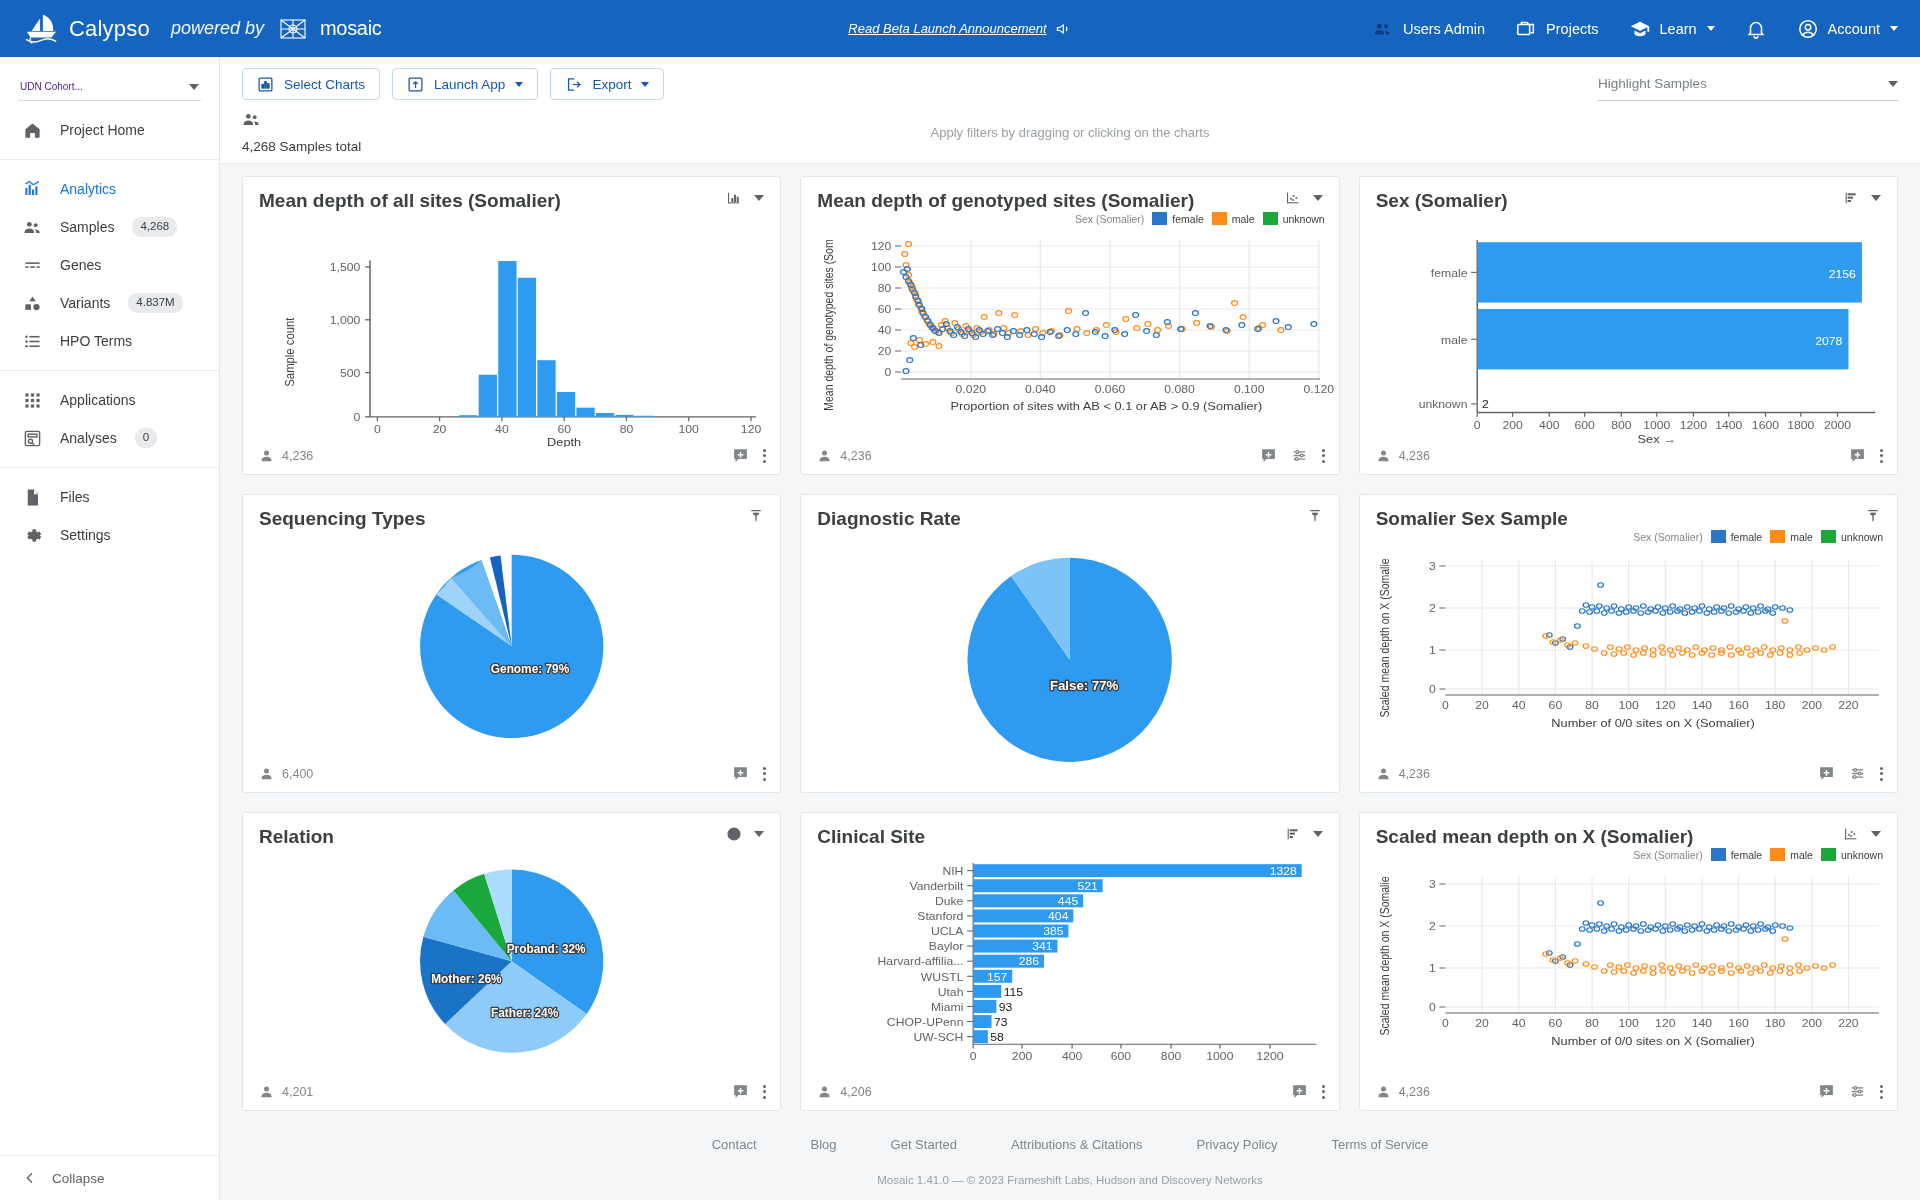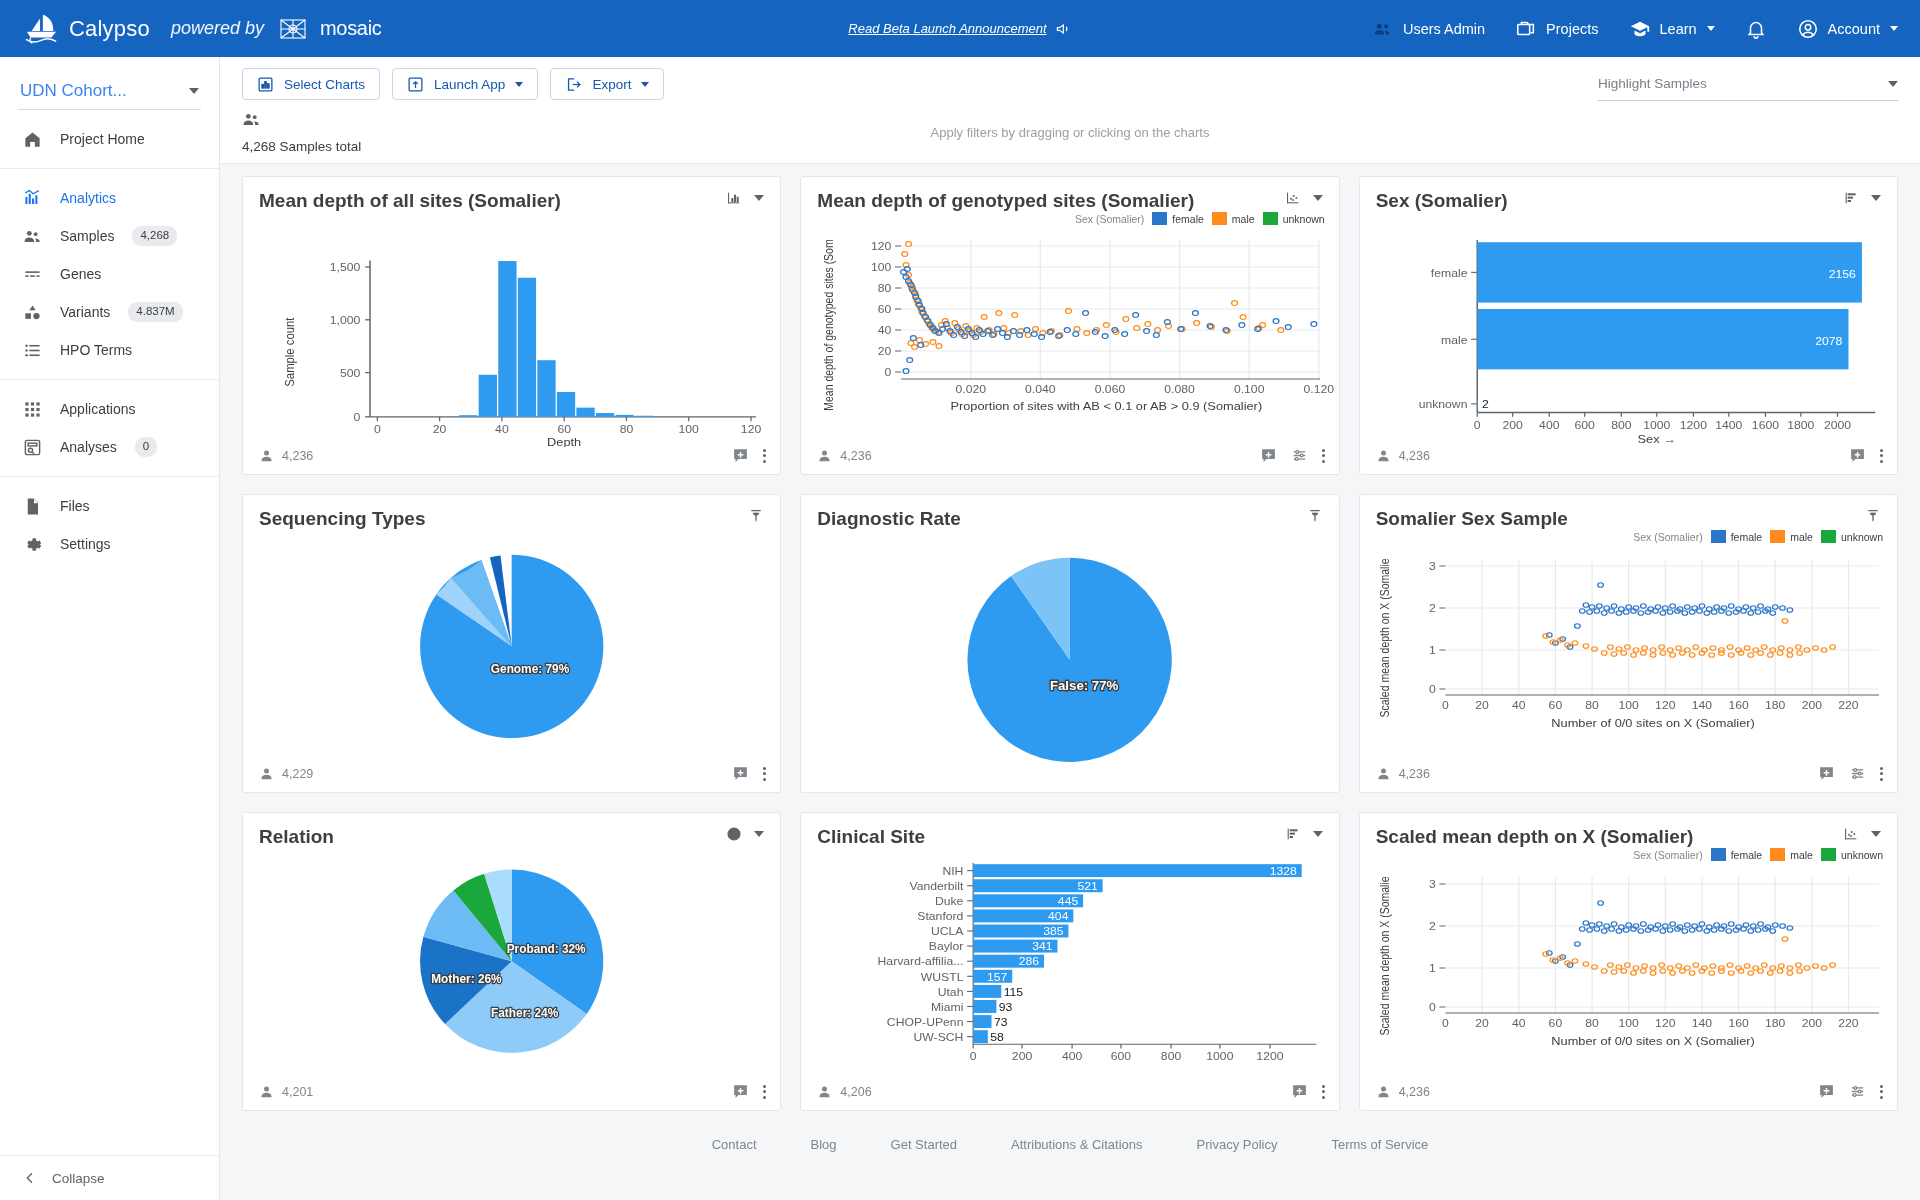--- a/index.html
+++ b/index.html
@@ -46,21 +46,21 @@
   
   .sidebar {
     width: 220px; background: #fff; border-right: 1px solid #e3e6ea;
     display: flex; flex-direction: column; flex: none;
   }
   .cohort-select {
     margin: 18px 18px 0 18px; padding: 6px 2px 8px 2px;
     border-bottom: 1px solid #d8dbdf;
     display: flex; align-items: center; cursor: pointer;
   }
-  .cohort-name { font-size: 17px; color: #3b82f6; }
+  .cohort-name { font-size: 10px; color: #4c1d95; }
   .cohort-caret { margin-left: auto; width: 0; height: 0;
     border-left: 5px solid transparent; border-right: 5px solid transparent; border-top: 6px solid #5f6368; }
 
   .nav-group { padding: 10px 0; }
   .nav-group + .nav-group { border-top: 1px solid #e8eaed; }
   .nav-item {
     display: flex; align-items: center; gap: 18px;
     padding: 9px 22px; cursor: pointer; color: #3c4043; font-size: 14px;
   }
   .nav-item .ic { width: 20px; height: 20px; flex: none; display: flex; align-items: center; justify-content: center; }
@@ -830,21 +830,21 @@
                 <path d="M0 0 L0 -85 A85 85 0 0 0 -10 -84.4 Z" fill="#1565c0" transform="rotate(-7)"></path>
                 <text class="pielbl" x="17" y="25" text-anchor="middle">Genome: 79%</text>
               </g>
             </svg>
           </div>
           <div class="card-foot">
             <svg width="15" height="15" viewBox="0 0 24 24" fill="#80868b">
                 <circle cx="12" cy="8" r="4"></circle>
                 <path d="M4 20c0-4 3.6-6 8-6s8 2 8 6v1H4v-1z"></path>
               </svg>
-            <span>4,229</span>
+            <span>6,400</span>
             <div class="right">
               <svg width="17" height="17" viewBox="0 0 24 24" fill="#80868b">
                 <path d="M3 3h18v14H9l-4 4v-4H3V3z"></path>
                   <path d="M11 7h2v3h3v2h-3v3h-2v-3H8v-2h3V7z" fill="#fff"></path>
               </svg>
               <span class="dots">
                   <i></i>
                   <i></i>
                   <i></i>
                 </span>
@@ -1488,16 +1488,17 @@
 
       <div class="footer">
         <div class="footer-links">
           <span>Contact</span>
           <span>Blog</span>
           <span>Get Started</span>
           <span>Attributions &amp; Citations</span>
           <span>Privacy Policy</span>
           <span>Terms of Service</span>
         </div>
+        <div class="footer-copy">Mosaic 1.41.0 — © 2023 Frameshift Labs, Hudson and Discovery Networks</div>
       </div>
     </div>
   </div>
 </div>
 
 </body></html>

